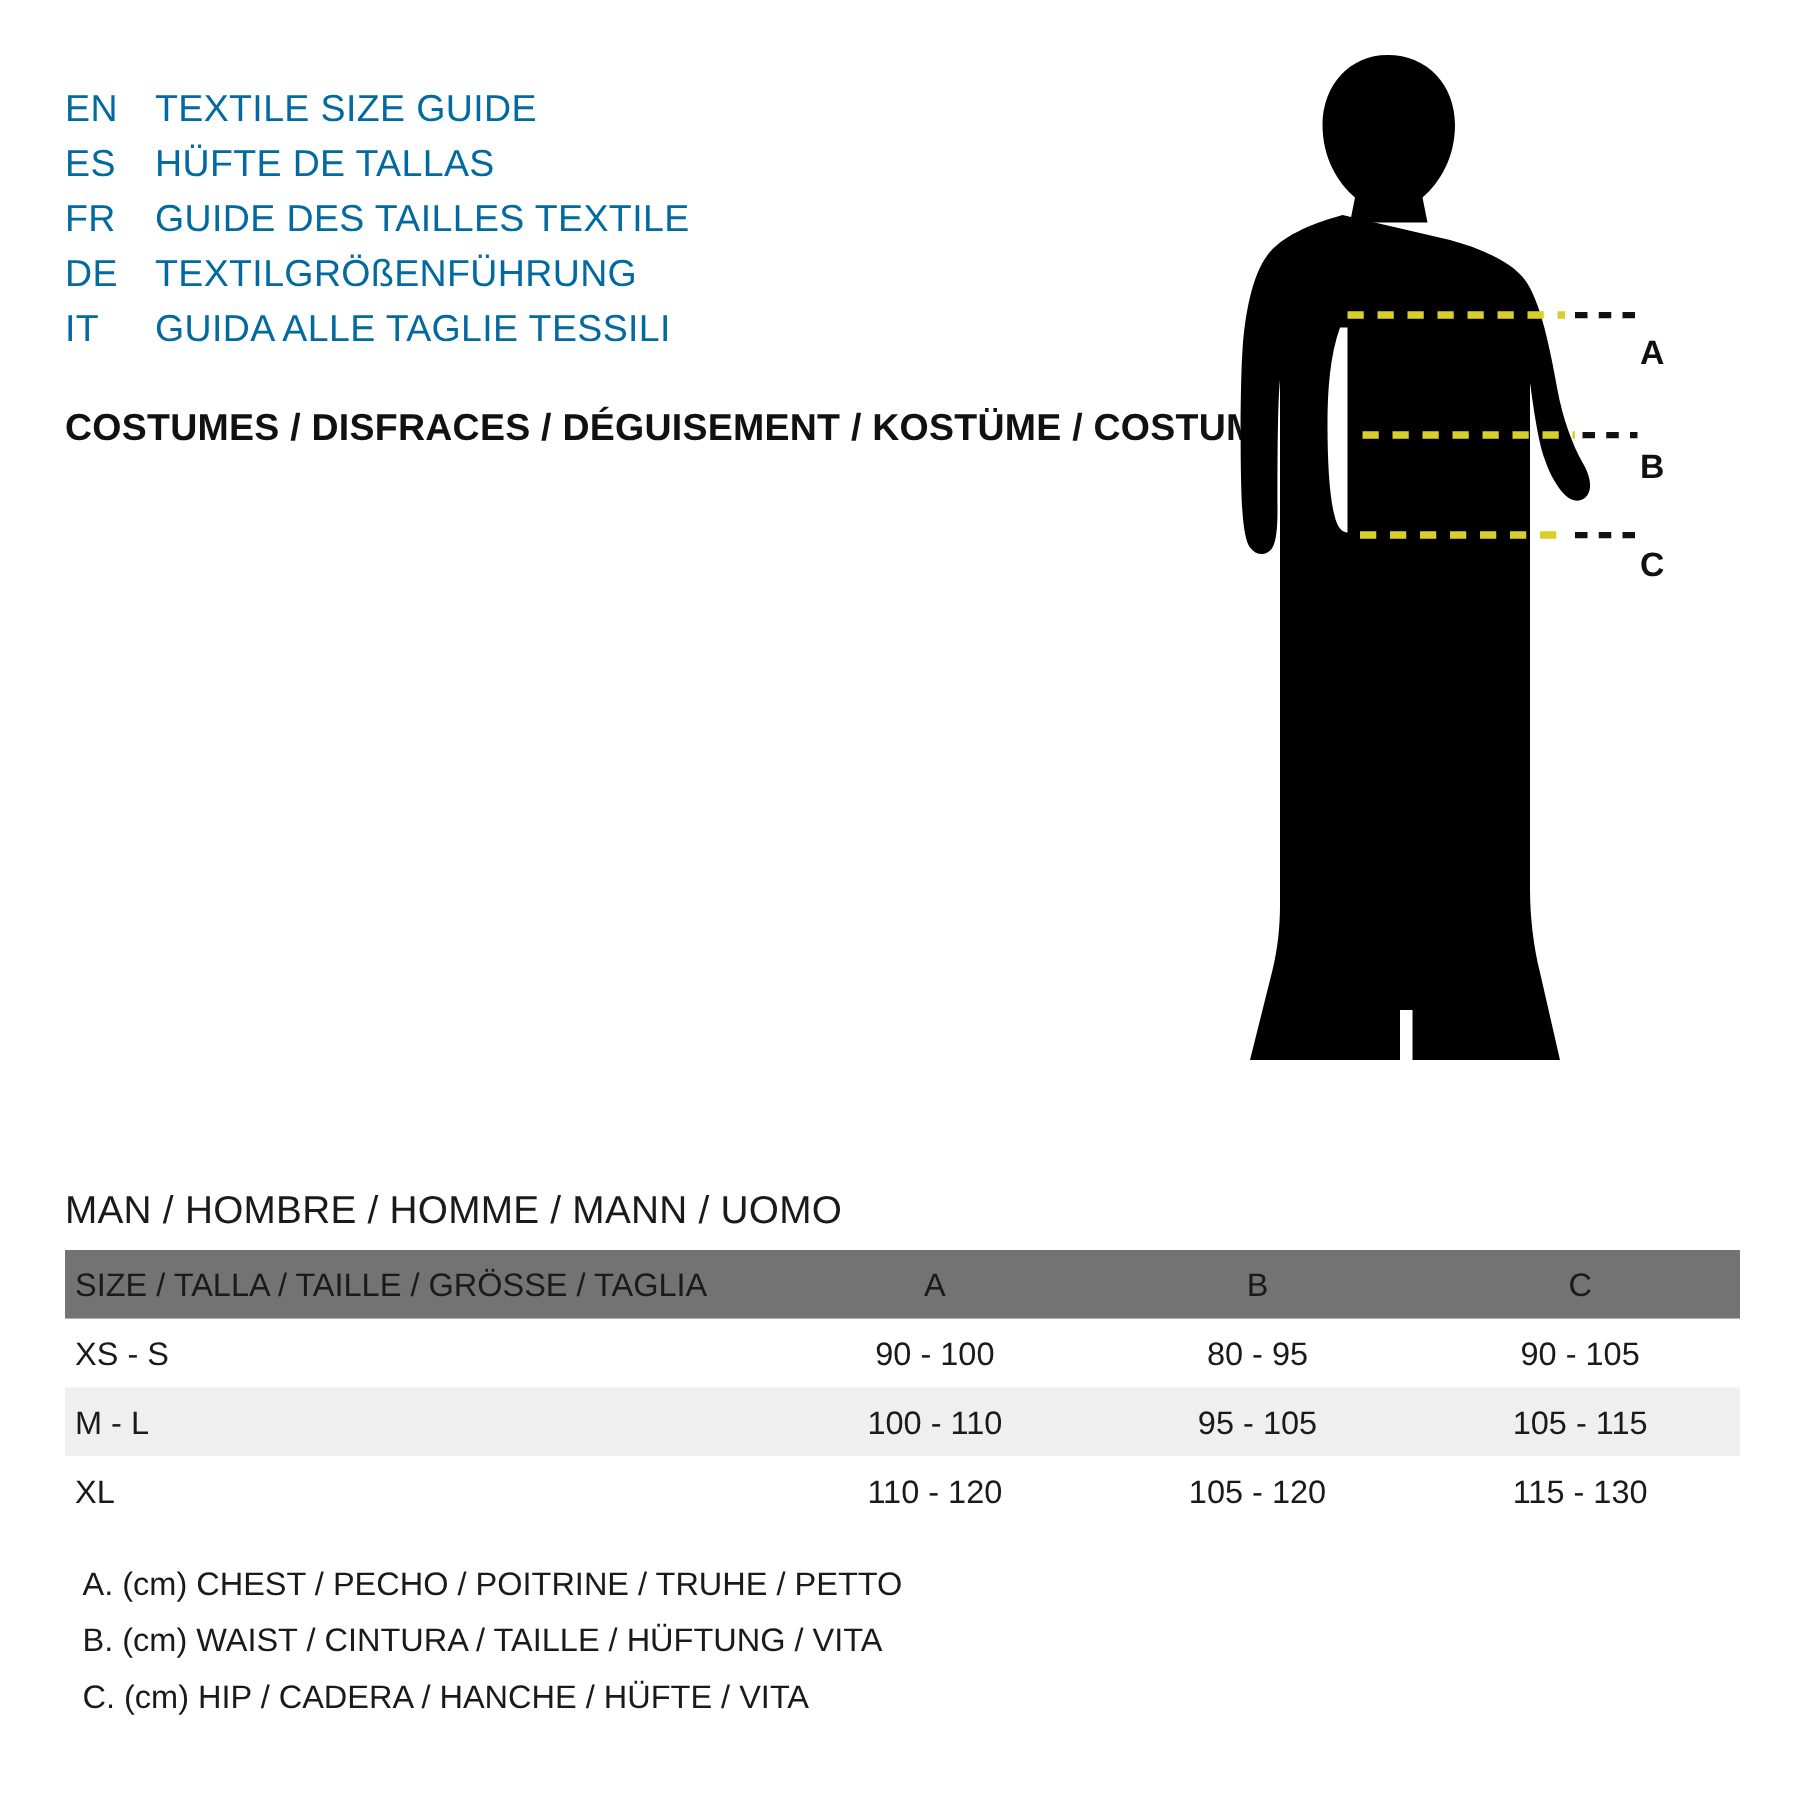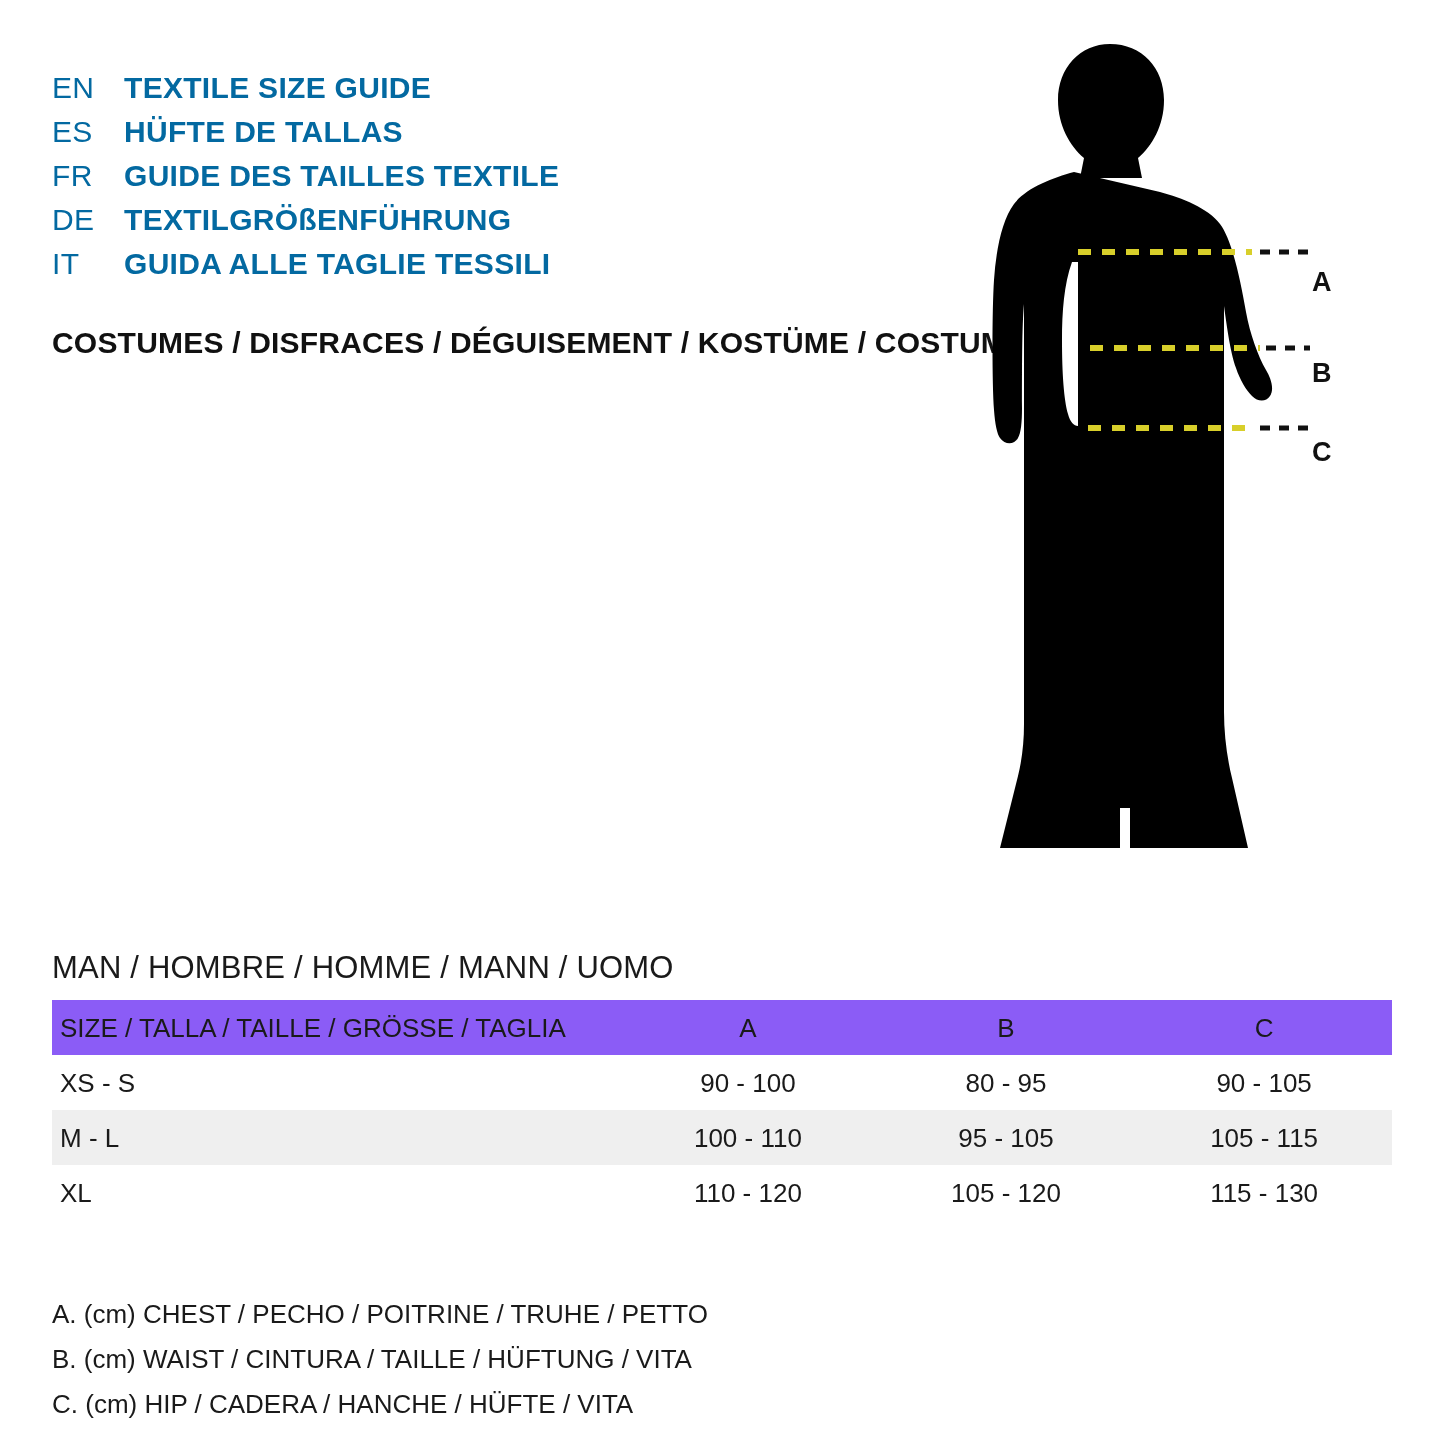--- a/index.html
+++ b/index.html
@@ -30,21 +30,20 @@
     letter-spacing: 0.3px;
     line-height: 44px;
     color: #0369a1;
   }
   .lang-code {
     width: 72px;
     flex: 0 0 72px;
   }
   .lang-text {
     flex: 1 1 auto;
-    font-weight: bold;
   }
   .section-title {
     position: absolute;
     left: 52px;
     top: 326px;
     font-size: 30px;
     font-weight: bold;
     letter-spacing: 0.2px;
     color: #111111;
   }
@@ -95,38 +94,37 @@
     text-align: center;
     height: 36px;
   }
   table.size-table th:first-child,
   table.size-table td:first-child {
     text-align: left;
     padding-left: 8px;
     width: 560px;
   }
   table.size-table thead tr {
-    background: #8b5cf6;
+    background: #737373;
   }
   table.size-table tbody tr:nth-child(odd) {
     background: #ffffff;
   }
   table.size-table tbody tr:nth-child(even) {
     background: #efefef;
   }
 
   
   .legend {
     position: absolute;
-    left: 52px;
+    left: 66px;
     top: 1245px;
     font-size: 26px;
     line-height: 45px;
     color: #1a1a1a;
-    margin-top: 47px;
   }
 </style>
 </head>
 <body>
 
 <div class="lang-block">
   <div class="lang-row">
     <span class="lang-code">EN</span>
     <span class="lang-text">TEXTILE SIZE GUIDE</span>
   </div>

